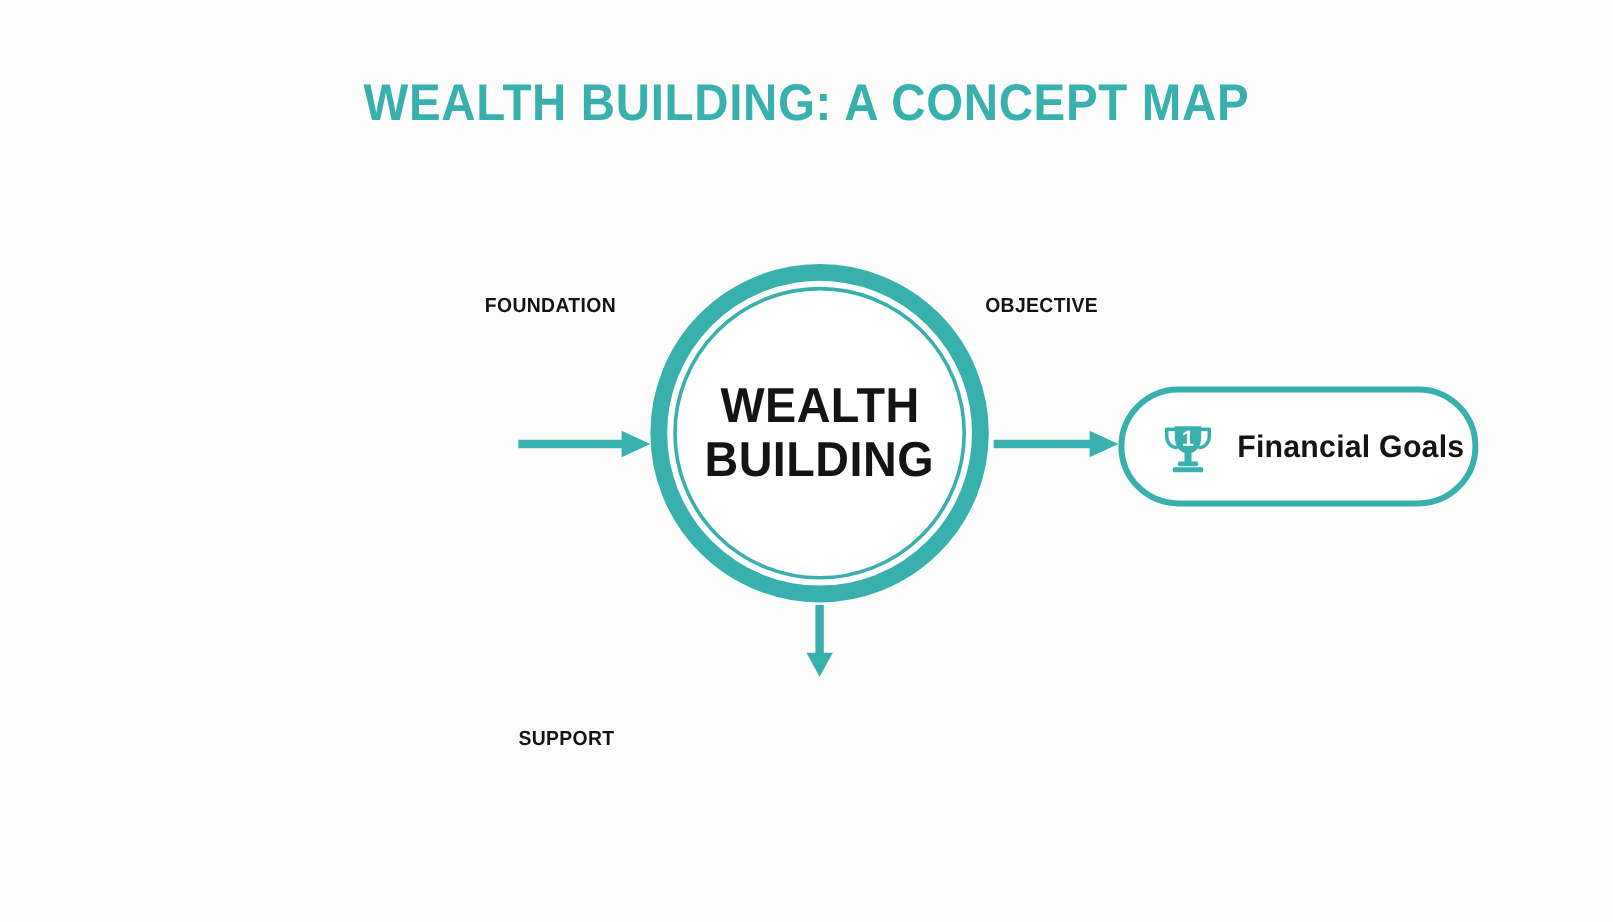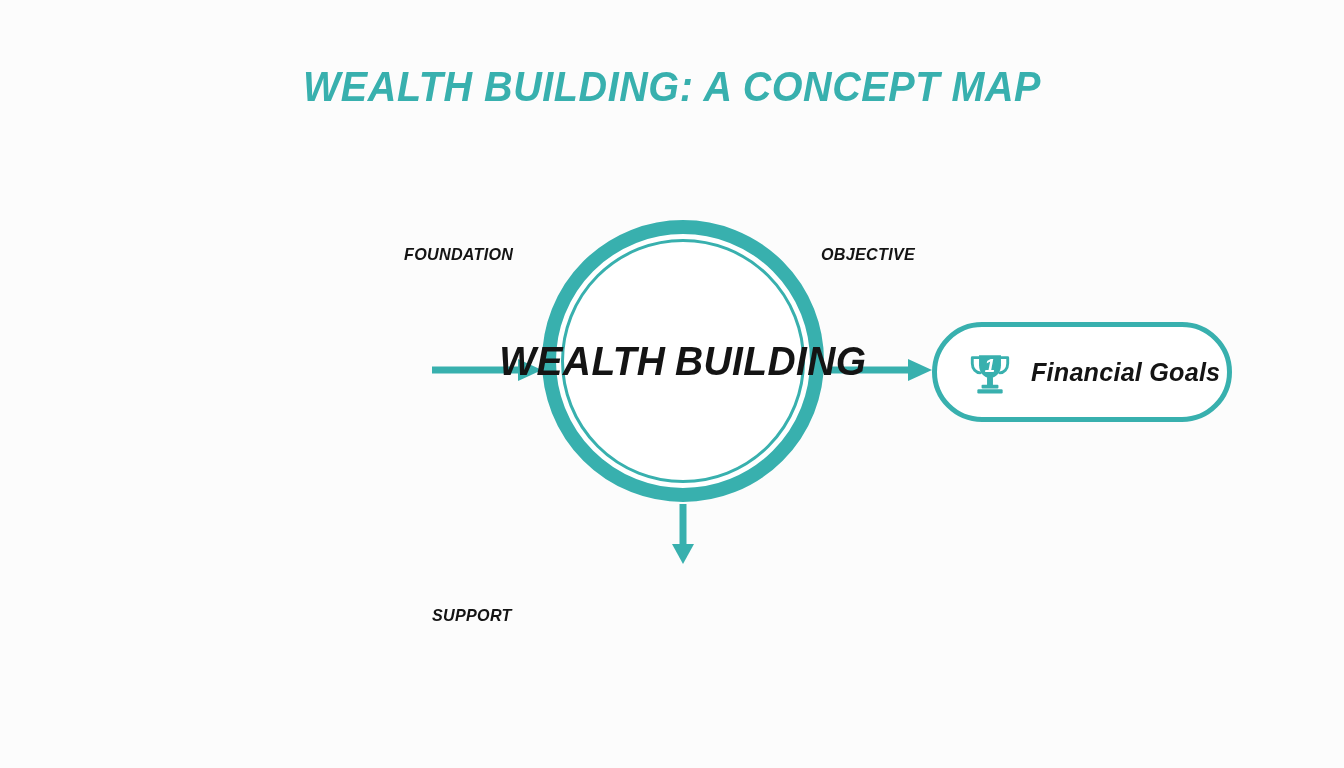--- a/index.html
+++ b/index.html
@@ -12,21 +12,20 @@
     background: #fcfcfc;
     font-family: "Liberation Sans", sans-serif;
     overflow: hidden;
     position: relative;
   }
 
   #canvas {
     position: relative;
     width: 1200px;
     height: 768px;
-    font-style: italic;
   }
 
   
   .title {
     position: absolute;
     left: 0;
     top: 62px;
     width: 1344px;
     text-align: center;
     color: #38b0ae;
@@ -54,20 +53,21 @@
   .center-inner-ring {
     position: absolute;
     left: 5px;
     top: 5px;
     right: 5px;
     bottom: 5px;
     border-radius: 50%;
     border: 3px solid #38b0ae;
     box-sizing: border-box;
     display: flex;
+    flex-direction: column;
     align-items: center;
     justify-content: center;
   }
   .center-line {
     color: #141414;
     font-family: "Liberation Sans Narrow", "Liberation Sans", sans-serif;
     font-weight: bold;
     font-size: 41px;
     line-height: 45px;
     letter-spacing: 0.4px;

